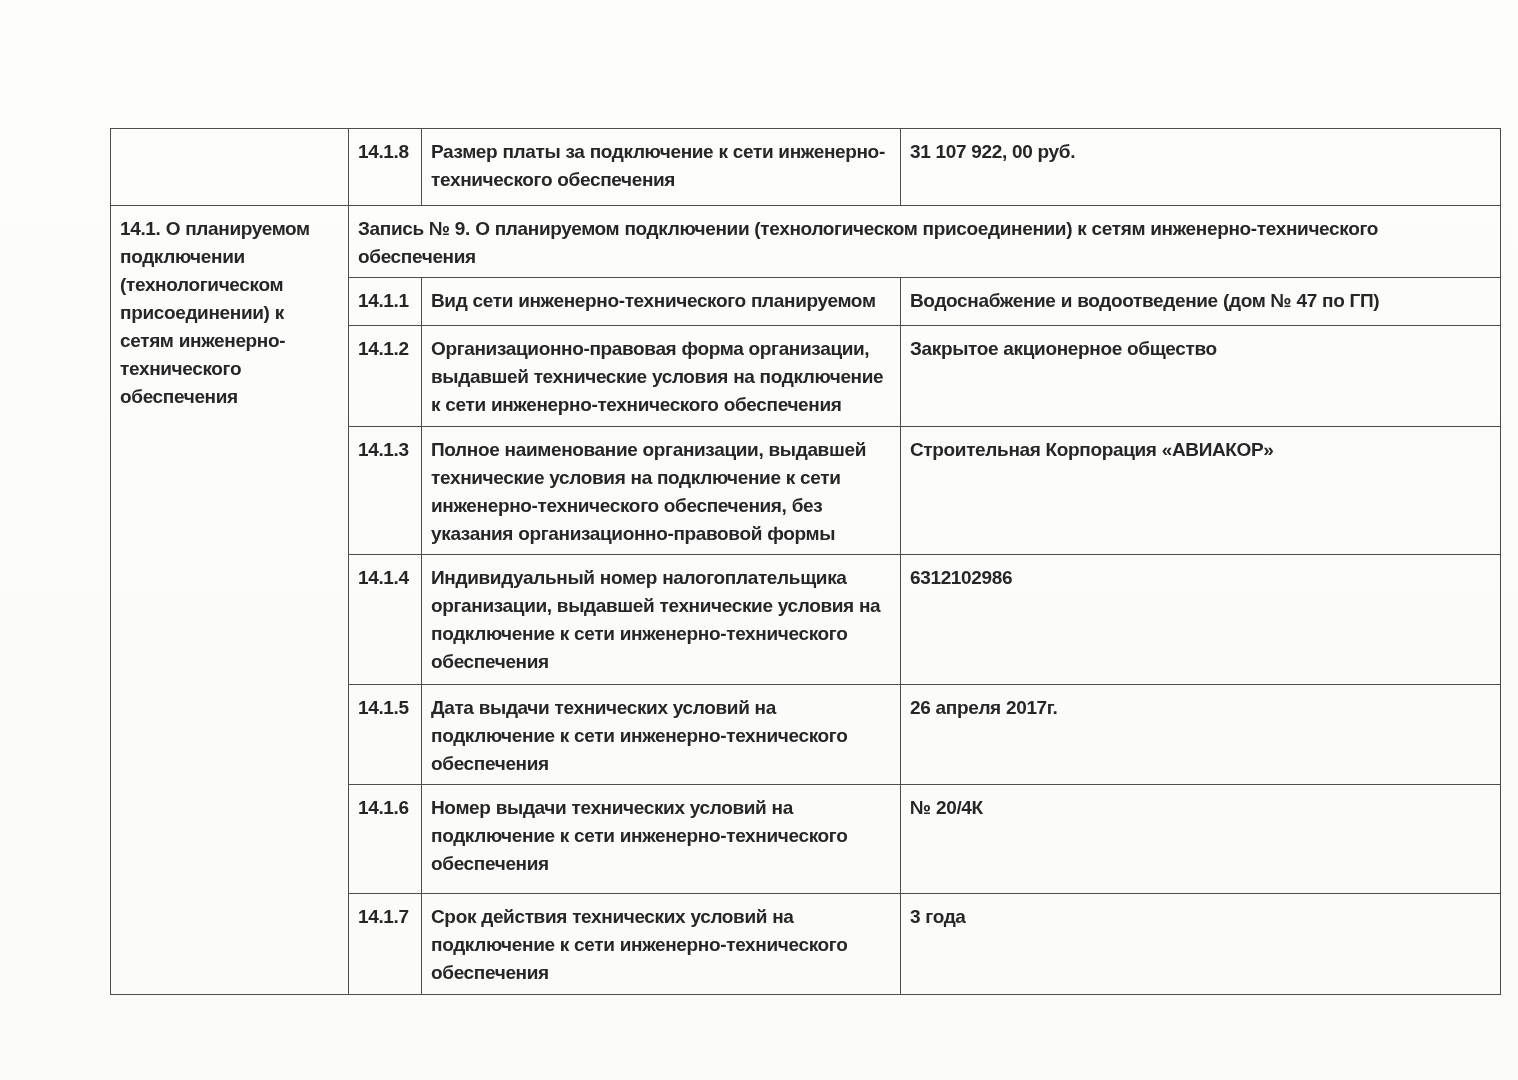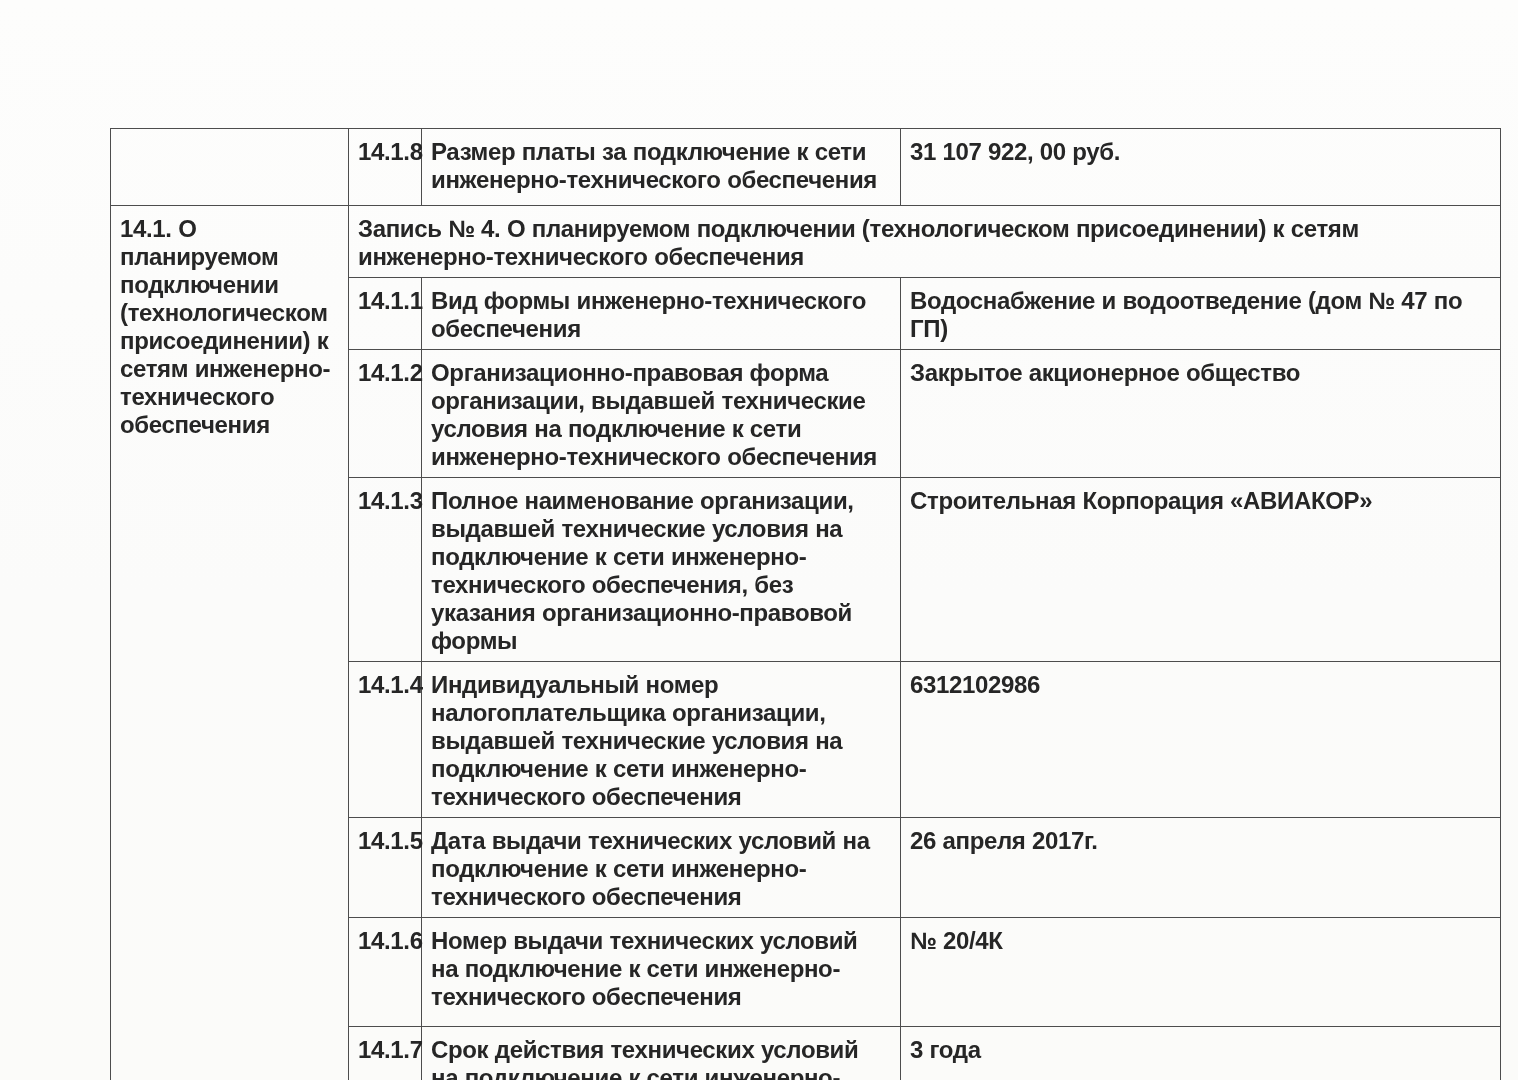--- a/index.html
+++ b/index.html
@@ -26,21 +26,21 @@
     border-collapse: collapse;
     table-layout: fixed;
     width: 1390px;
     background: transparent;
   }
   table.doc-table td {
     border: 1.6px solid #4d4d4d;
     vertical-align: top;
     padding: 9px 10px 6px 9px;
     color: #262626;
-    font-size: 24px;
+    font-size: 19px;
     font-weight: 700;
     line-height: 28px;
     letter-spacing: -0.35px;
     word-spacing: 0.2px;
   }
   td.cell-section {
     padding-left: 8px;
     padding-right: 22px;
     padding-top: 11px;
   }
@@ -82,25 +82,25 @@
     </colgroup>
     <tbody>
       <tr class="row-carryover">
         <td class="cell-section"></td>
         <td class="cell-num">14.1.8</td>
         <td class="cell-desc">Размер платы за подключение к сети инженерно-технического обеспечения</td>
         <td class="cell-value">31 107 922, 00 руб.</td>
       </tr>
       <tr class="row-header">
         <td class="cell-section" rowspan="8">14.1. О планируемом подключении (технологическом присоединении) к сетям инженерно-технического обеспечения</td>
-        <td class="cell-record-header" colspan="3">Запись № 4. О планируемом подключении (технологическом присоединении) к сетям инженерно-технического обеспечения</td>
+        <td class="cell-record-header" colspan="3">Запись № 9. О планируемом подключении (технологическом присоединении) к сетям инженерно-технического обеспечения</td>
       </tr>
       <tr class="row-h48">
         <td class="cell-num">14.1.1</td>
-        <td class="cell-desc">Вид формы инженерно-технического обеспечения</td>
+        <td class="cell-desc">Вид сети инженерно-технического планируемом</td>
         <td class="cell-value">Водоснабжение и водоотведение (дом № 47 по ГП)</td>
       </tr>
       <tr class="row-h101">
         <td class="cell-num">14.1.2</td>
         <td class="cell-desc">Организационно-правовая форма организации, выдавшей технические условия на подключение к сети инженерно-технического обеспечения</td>
         <td class="cell-value">Закрытое акционерное общество</td>
       </tr>
       <tr class="row-h127">
         <td class="cell-num">14.1.3</td>
         <td class="cell-desc">Полное наименование организации, выдавшей технические условия на подключение к сети инженерно-технического обеспечения, без указания организационно-правовой формы</td>

